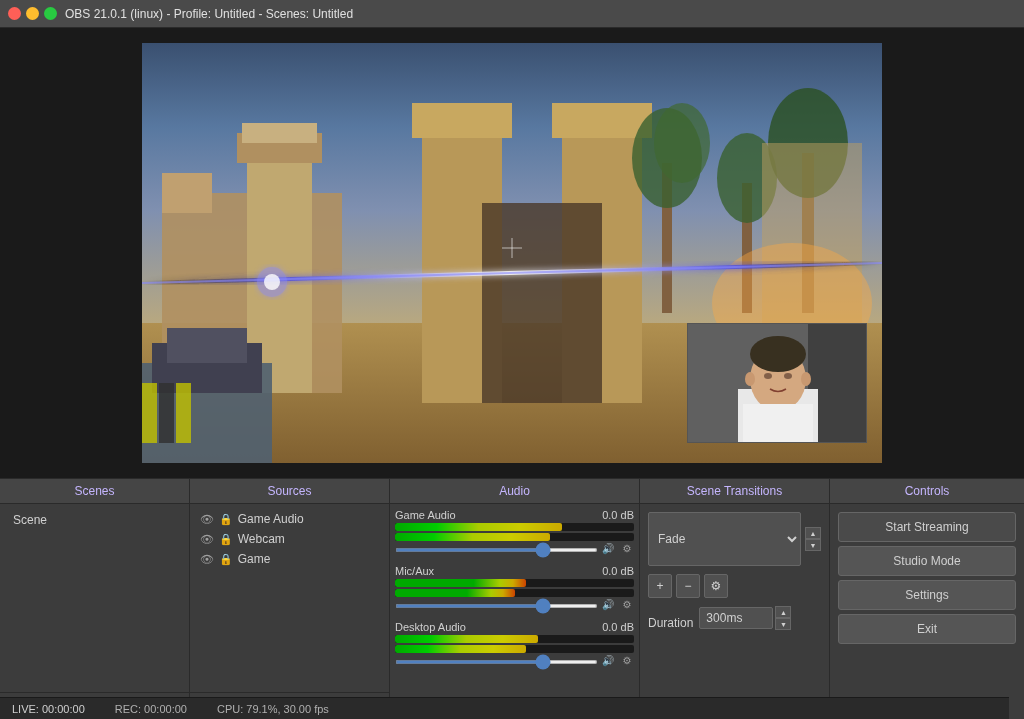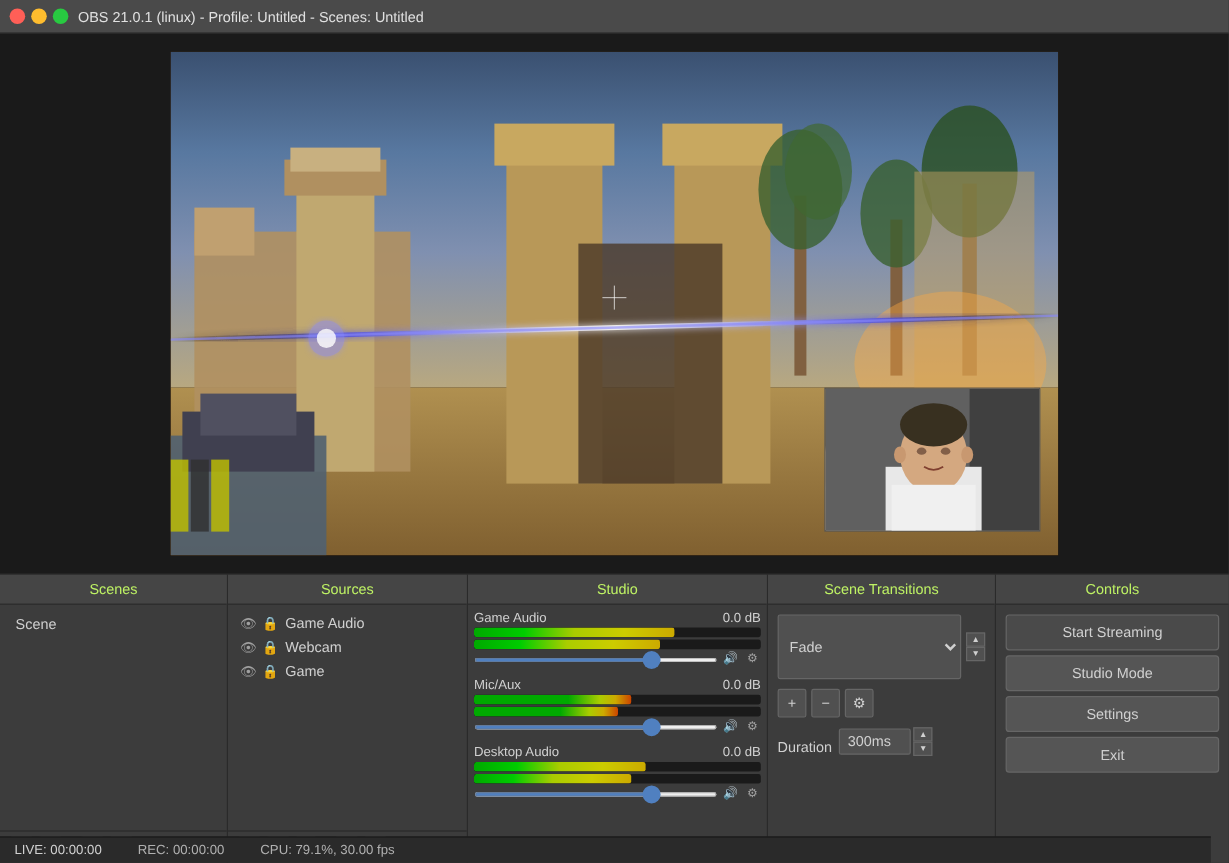--- a/index.html
+++ b/index.html
@@ -80,21 +80,21 @@
       border-right: 1px solid #2a2a2a;
       display: flex;
       flex-direction: column;
     }
     .panel-header {
       background: #454545;
       padding: 5px 4px;
       text-align: center;
       border-bottom: 1px solid #2a2a2a;
       font-size: 12px;
-      color: #bef264;
+      color: #c4b5fd;
     }
     
     #scenes-panel {
       width: 190px;
     }
     .scenes-content {
       flex: 1;
       padding: 5px;
     }
     .scene-item {
@@ -253,21 +253,21 @@
       display: flex;
       align-items: center;
       gap: 2px;
     }
     .duration-input {
       background: #505050;
       border: 1px solid #666;
       color: #d0d0d0;
       padding: 3px 6px;
       font-size: 12px;
-      width: 60px;
+      width: 74px;
       border-radius: 2px;
     }
     .duration-spin {
       display: flex;
       flex-direction: column;
     }
     .duration-spin-btn {
       background: #505050;
       border: 1px solid #666;
       color: #d0d0d0;
@@ -535,21 +535,21 @@
       <button class="toolbar-btn">+</button>
       <button class="toolbar-btn">−</button>
       <button class="gear-btn">⚙</button>
       <span class="toolbar-sep">|</span>
       <button class="toolbar-arrow-btn">∧</button>
       <button class="toolbar-arrow-btn">∨</button>
     </div>
   </div>
 
   <div class="panel-section" id="mixer-panel">
-    <div class="panel-header">Studio</div>
+    <div class="panel-header">Audio</div>
     <div class="mixer-content">
 
       <div class="mixer-channel">
         <div class="mixer-channel-header">
           <span class="channel-name">Game Audio</span>
           <span class="channel-db">0.0 dB</span>
         </div>
         <div class="level-meter">
           <div class="level-fill-green" style="width:70%"></div>
         </div>

